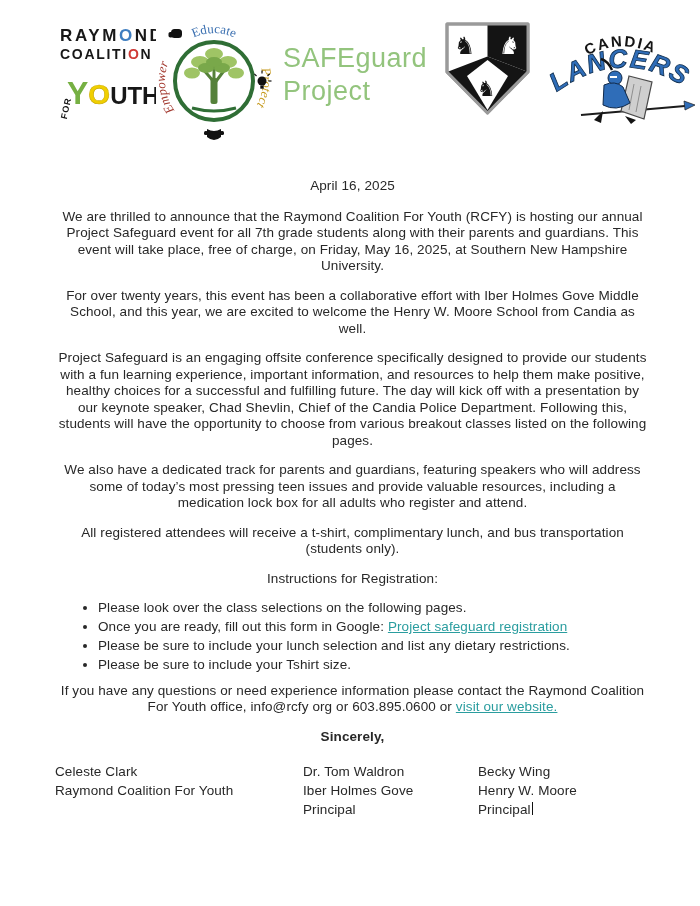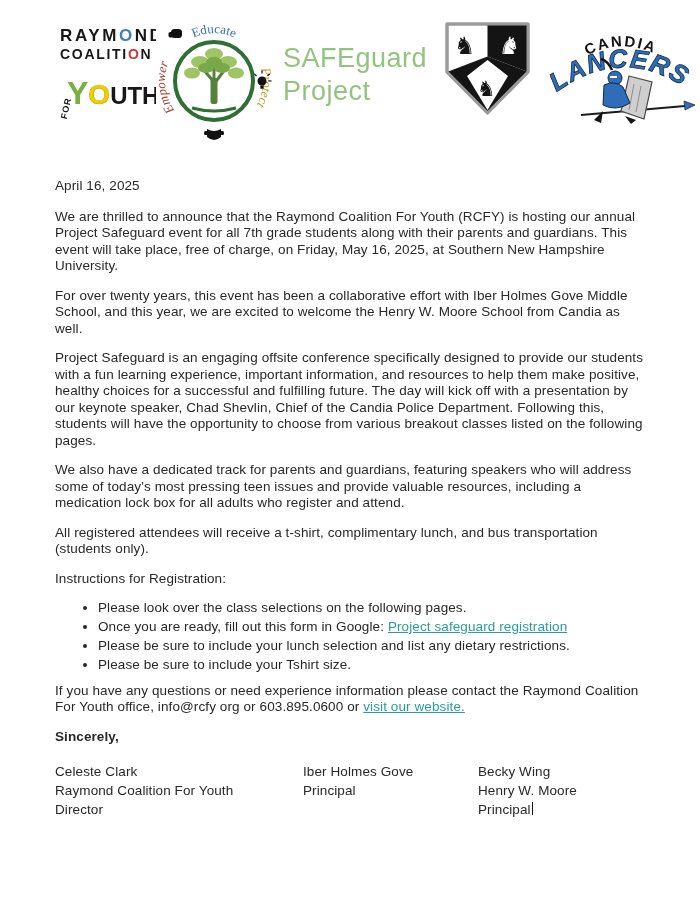--- a/index.html
+++ b/index.html
@@ -18,21 +18,21 @@
   .logo-tree{left:154px;top:10px;}
   .logo-project{left:283px;top:42px;line-height:33px;font-size:27px;letter-spacing:.5px;color:#93c47d;}
   .logo-shield{left:440px;top:20px;}
   .logo-candia{left:545px;top:16px;}
 
   
   .content{
     padding:18px 50px 0 55px;
     font-size:13.5px;line-height:16.5px;letter-spacing:.1px;
   }
-  .content p{margin:0 0 13px 0;}
+  .content p{margin:0 0 13px 0;text-align:center;}
   p.date{margin-bottom:14px;}
   ul.instructions{margin:0 0 9px 0;padding:0 0 0 43px;}
   ul.instructions li{margin:0 0 2.5px 0;}
   a.link{color:#2a9d9f;text-decoration:underline;cursor:pointer;}
   a.link.strong{font-weight:normal;}
   p.closing{font-weight:bold;margin:0 0 17px 0;}
   .contact{margin-bottom:18px;}
   .signatures{display:flex;font-weight:normal;line-height:19px;}
   .sig-col{white-space:nowrap;}
   .sig-col1{width:248px;}
@@ -169,23 +169,23 @@
     </ul>
 
     <p class="contact"><span>If you have any questions or need experience information please contact the Raymond Coalition For Youth office, info@rcfy org or 603.895.0600 or </span><a class="link">visit our website.</a></p>
 
     <p class="closing">Sincerely,</p>
 
     <div class="signatures">
       <div class="sig-col sig-col1">
         <div>Celeste Clark</div>
         <div>Raymond Coalition For Youth</div>
-        <div>Director</div>
       </div>
       <div class="sig-col sig-col2">
+        <div>Dr. Tom Waldron</div>
         <div>Iber Holmes Gove</div>
         <div>Principal</div>
       </div>
       <div class="sig-col sig-col3">
         <div>Becky Wing</div>
         <div>Henry W. Moore</div>
         <div><span>Principal</span><span class="cursor"></span></div>
       </div>
     </div>
 

